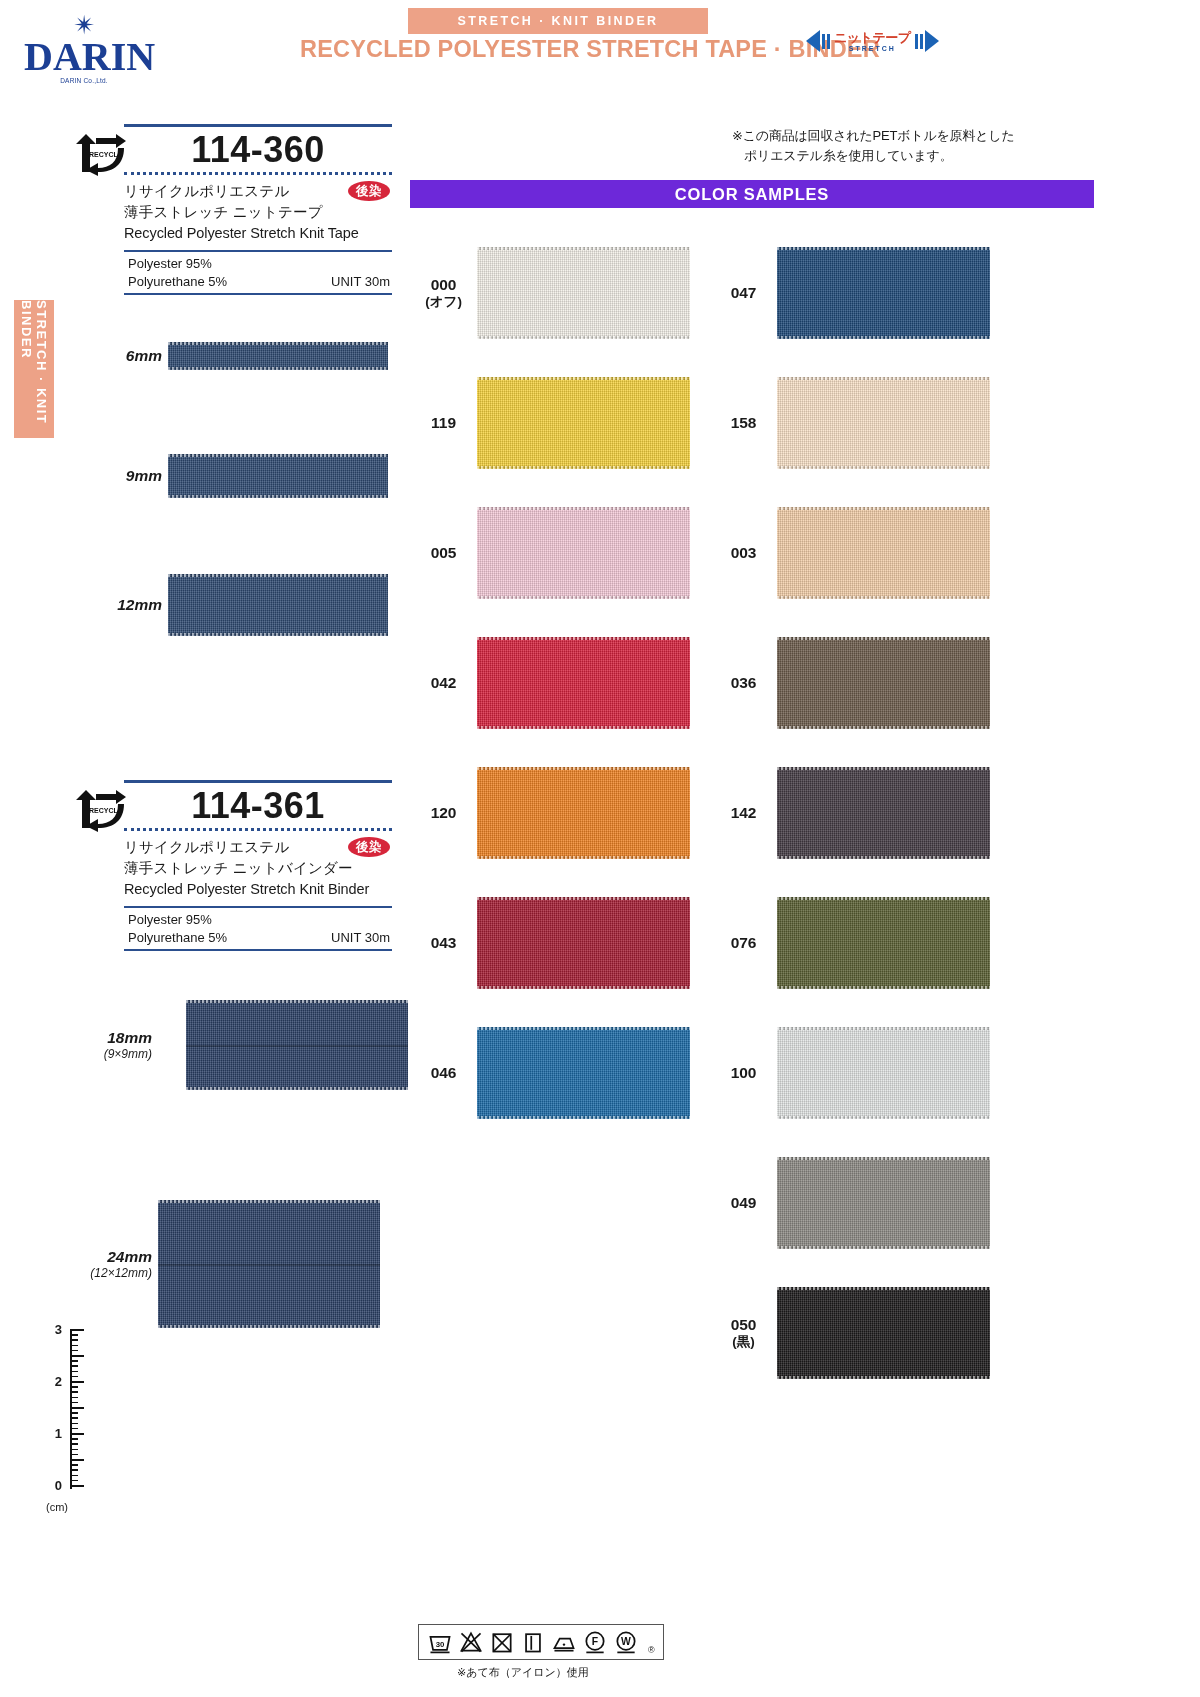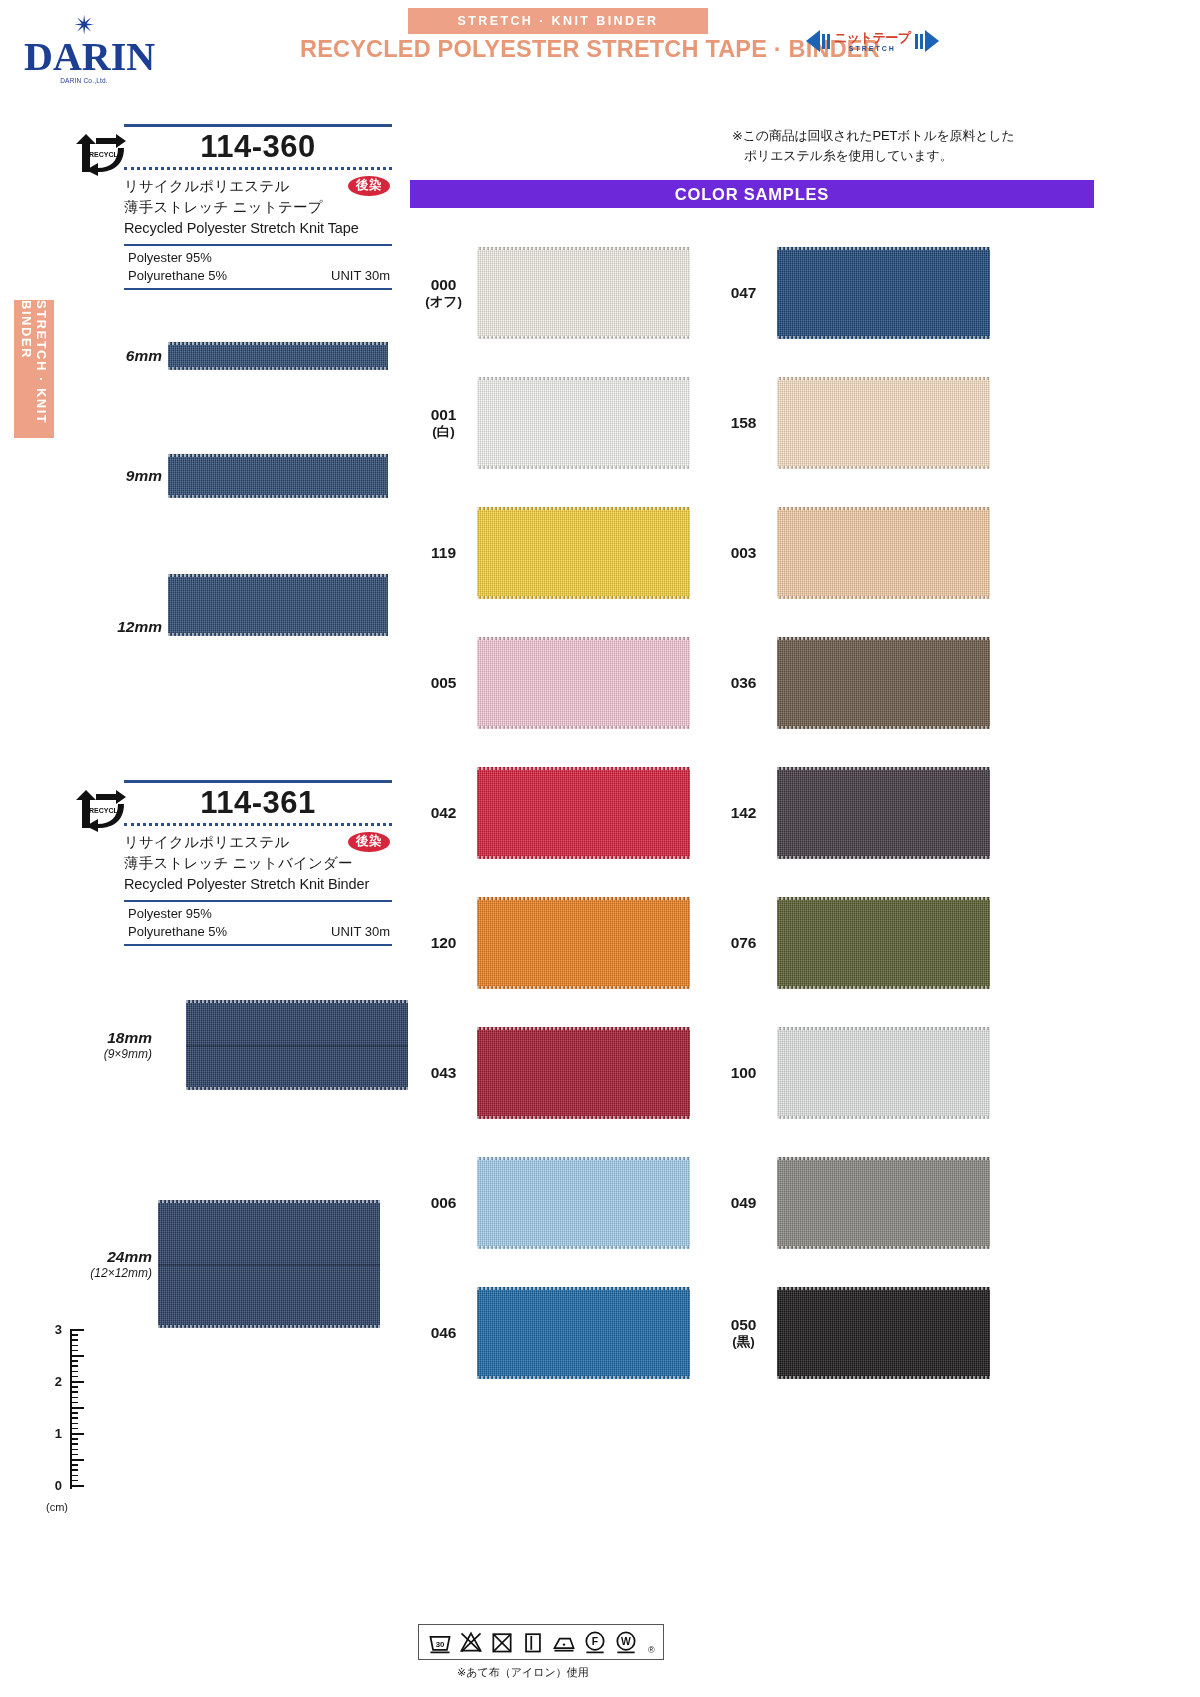--- a/index.html
+++ b/index.html
@@ -40,21 +40,21 @@
   .side-tab { position: absolute; left: 14px; top: 300px; width: 40px; height: 138px;
               background: #eda287; display: flex; align-items: center; justify-content: center; }
   .side-tab span { writing-mode: vertical-rl; color: #ffffff; font-weight: bold;
                    font-size: 13px; letter-spacing: 1.5px; }
 
   
   .prod { position: absolute; width: 320px; }
   .prod-rule { border-top: 3px solid #2b4f8e; width: 268px; margin-left: 52px; }
   .recycle { position: absolute; left: 0px; top: 8px; width: 56px; height: 44px; }
   .recycle svg { width: 56px; height: 44px; }
-  .code { margin-left: 52px; text-align: center; font-weight: bold; font-size: 31px;
+  .code { margin-left: 52px; text-align: center; font-weight: bold; font-size: 36px;
           letter-spacing: .5px; line-height: 1.15; padding-top: 2px; }
   .dots { margin-left: 52px; width: 268px; border-top: 3px dotted #2b4f8e; margin-top: 2px; }
   .names { position: relative; margin-left: 52px; padding-top: 6px; }
   .nm-jp { font-size: 14.5px; line-height: 1.45; letter-spacing: .2px; }
   .nm-en { font-size: 14.5px; line-height: 1.5; letter-spacing: -.1px; }
   .atozome { position: absolute; right: 2px; top: 6px; background: #d6263b; color: #fff;
              border-radius: 50%/50%; width: 42px; height: 20px; font-size: 12.5px; font-weight: bold;
              display: flex; align-items: center; justify-content: center; letter-spacing: .5px; }
   .spec { margin-left: 52px; width: 268px; border-top: 2px solid #2b4f8e;
           border-bottom: 2px solid #2b4f8e; margin-top: 5px; padding: 3px 2px 3px 4px; }
@@ -181,21 +181,21 @@
     </div>
   </div>
   <div class="w-row" style="left:96px; top:454px;">
     <div class="w-lab"><span>9mm</span></div>
     <div class="w-sw" id="sw-0-1" style="width: 220px; height: 44px; background: rgb(46, 74, 114);">
       <div class="weave"></div>
         <div class="edge-top"></div>
         <div class="edge-bot"></div>
     </div>
   </div>
-  <div class="w-row" style="left:96px; top:574px;align-items:flex-end;">
+  <div class="w-row" style="left:96px; top:574px;">
     <div class="w-lab"><span>12mm</span></div>
     <div class="w-sw" id="sw-0-2" style="width: 220px; height: 62px; background: rgb(46, 74, 114);">
       <div class="weave"></div>
         <div class="edge-top"></div>
         <div class="edge-bot"></div>
     </div>
   </div>
 
   <div class="prod" id="prod1" style="left:72px; top:780px;">
     <div class="prod-rule"></div>
@@ -303,28 +303,20 @@
     <div class="c-col left" id="col-left">
         <div class="c-item">
           <div class="c-code">000<small>(オフ)</small></div>
           <div class="c-sw" style="background: rgb(244, 241, 233);">
             <div class="weave"></div>
             <div class="edge-top"></div>
             <div class="edge-bot"></div>
           </div>
         </div>
         <div class="c-item">
-          <div class="c-code">001<small>(白)</small></div>
-          <div class="c-sw" style="background: rgb(244, 244, 241);">
-            <div class="weave"></div>
-            <div class="edge-top"></div>
-            <div class="edge-bot"></div>
-          </div>
-        </div>
-        <div class="c-item">
           <div class="c-code">119</div>
           <div class="c-sw" style="background: rgb(247, 211, 61);">
             <div class="weave"></div>
             <div class="edge-top"></div>
             <div class="edge-bot"></div>
           </div>
         </div>
         <div class="c-item">
           <div class="c-code">005</div>
           <div class="c-sw" style="background: rgb(246, 203, 217);">
@@ -345,28 +337,20 @@
           <div class="c-code">120</div>
           <div class="c-sw" style="background: rgb(240, 131, 34);">
             <div class="weave"></div>
             <div class="edge-top"></div>
             <div class="edge-bot"></div>
           </div>
         </div>
         <div class="c-item">
           <div class="c-code">043</div>
           <div class="c-sw" style="background: rgb(166, 29, 52);">
-            <div class="weave"></div>
-            <div class="edge-top"></div>
-            <div class="edge-bot"></div>
-          </div>
-        </div>
-        <div class="c-item">
-          <div class="c-code">006</div>
-          <div class="c-sw" style="background: rgb(165, 209, 238);">
             <div class="weave"></div>
             <div class="edge-top"></div>
             <div class="edge-bot"></div>
           </div>
         </div>
         <div class="c-item">
           <div class="c-code">046</div>
           <div class="c-sw" style="background: rgb(27, 107, 168);">
             <div class="weave"></div>
             <div class="edge-top"></div>

